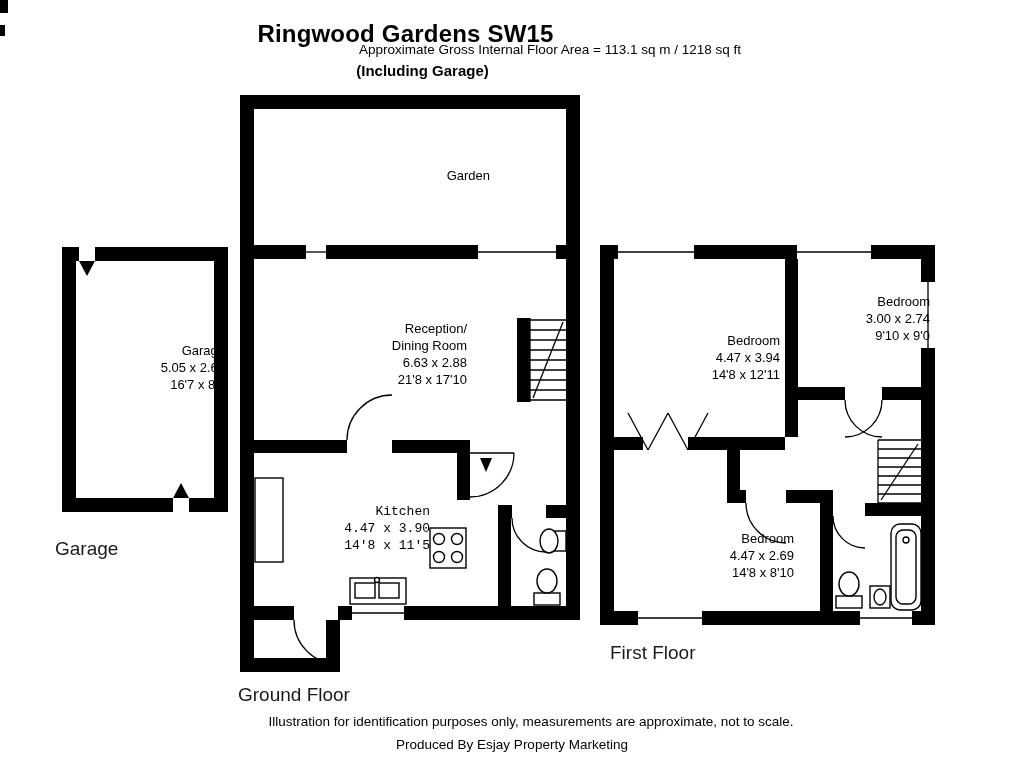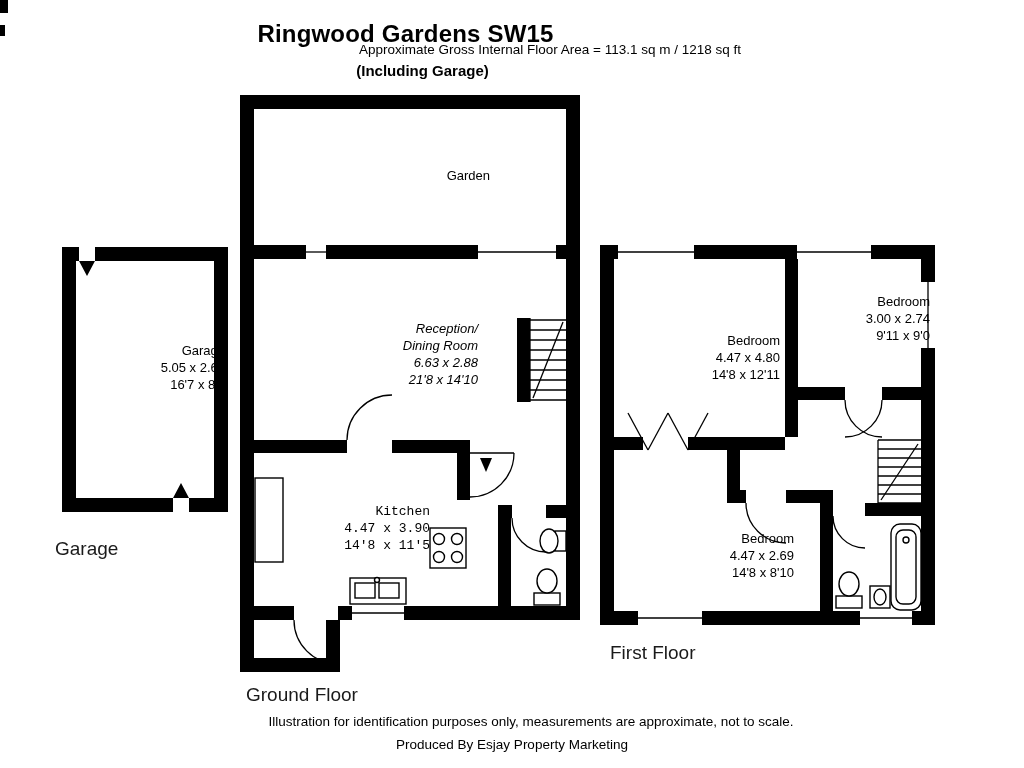--- a/index.html
+++ b/index.html
@@ -207,49 +207,49 @@
 <div class="abs room-label" style="left:330px;top:167px;width:160px;">
   <div>Garden</div>
 </div>
 
 <div class="abs room-label" style="left:65px;top:342px;width:160px;">
   <div>Garage</div>
   <div>5.05 x 2.67</div>
   <div>16'7 x 8'9</div>
 </div>
 
-<div class="abs room-label" style="left:318px;top:320px;width:160px;font-style:italic;">
+<div class="abs room-label" style="left:307px;top:320px;width:160px;">
   <div>Reception/</div>
   <div>Dining Room</div>
   <div>6.63 x 2.88</div>
-  <div>21'8 x 14'10</div>
+  <div>21'8 x 17'10</div>
 </div>
 
 <div class="abs room-label" style="left:270px;top:503px;width:160px;font-family:Liberation Mono, monospace;">
   <div>Kitchen</div>
   <div>4.47 x 3.90</div>
   <div>14'8 x 11'5</div>
 </div>
 
 <div class="abs room-label" style="left:620px;top:332px;width:160px;">
   <div>Bedroom</div>
-  <div>4.47 x 4.80</div>
+  <div>4.47 x 3.94</div>
   <div>14'8 x 12'11</div>
 </div>
 
 <div class="abs room-label" style="left:790px;top:293px;width:140px;">
   <div>Bedroom</div>
   <div>3.00 x 2.74</div>
-  <div>9'11 x 9'0</div>
+  <div>9'10 x 9'0</div>
 </div>
 
 <div class="abs room-label" style="left:634px;top:530px;width:160px;">
   <div>Bedroom</div>
   <div>4.47 x 2.69</div>
   <div>14'8 x 8'10</div>
 </div>
 
 <div class="abs floor-label" style="left:55px;top:538px;">Garage</div>
-<div class="abs floor-label" style="left:238px;top:684px;margin-left:8px;">Ground Floor</div>
+<div class="abs floor-label" style="left:238px;top:684px;">Ground Floor</div>
 <div class="abs floor-label" style="left:610px;top:642px;">First Floor</div>
 
 <div class="abs footer-line" style="top:714px;padding-left:19px;">Illustration for identification purposes only, measurements are approximate, not to scale.</div>
 <div class="abs footer-line" style="top:737px;">Produced By Esjay Property Marketing</div>
 
 </body></html>

